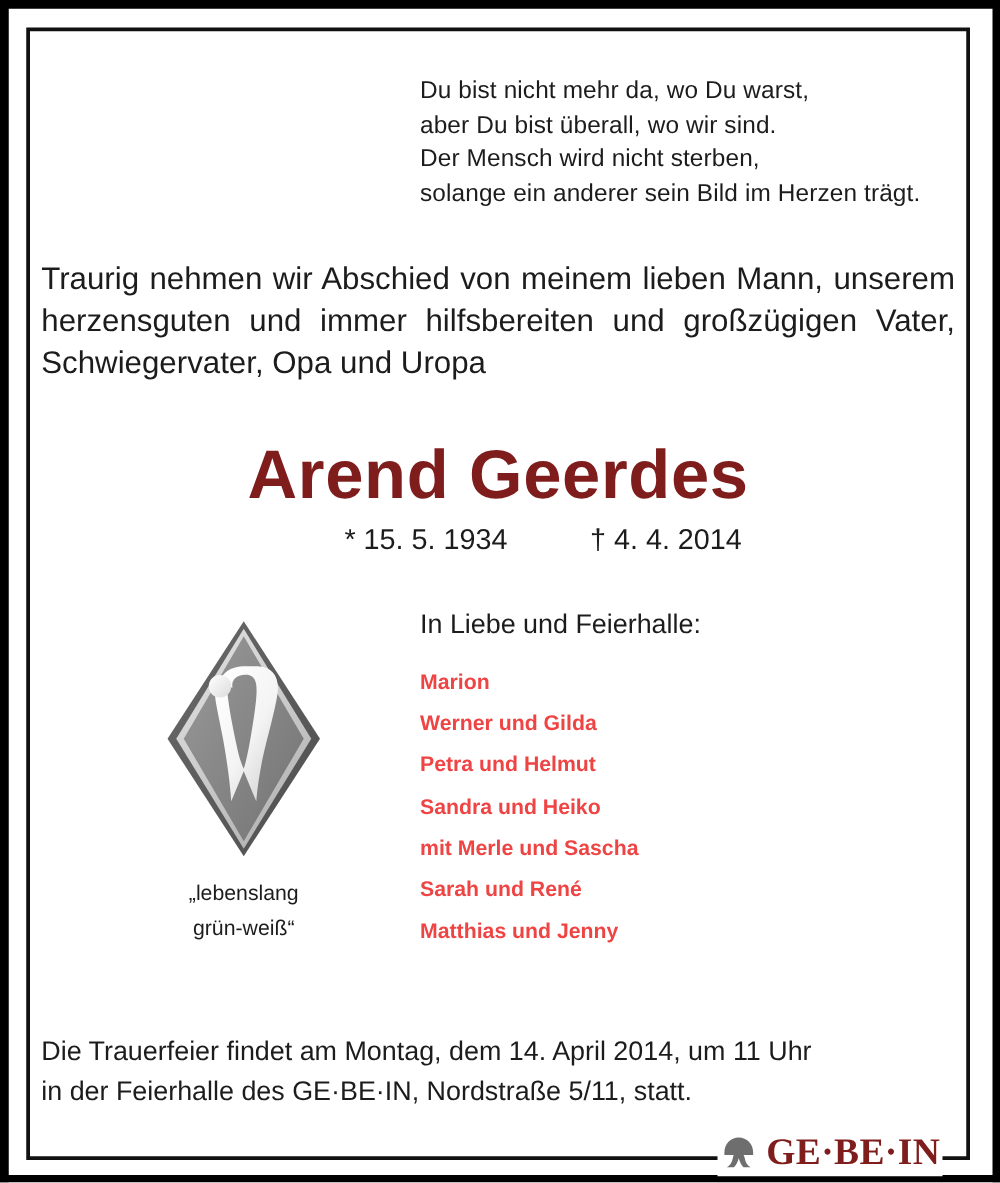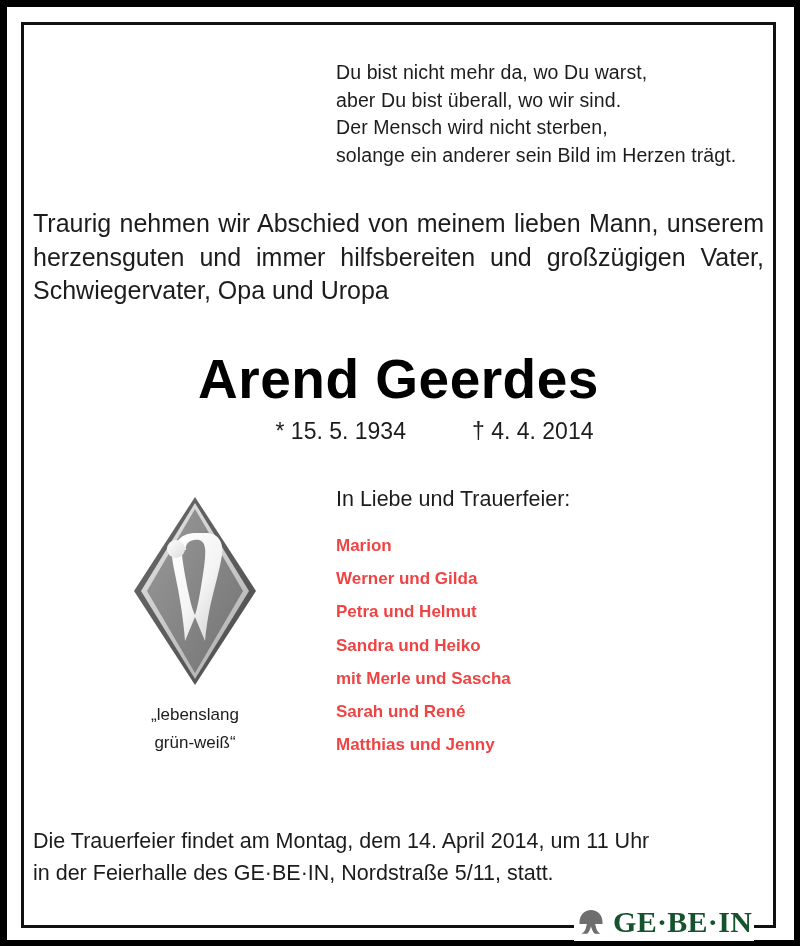--- a/index.html
+++ b/index.html
@@ -102,21 +102,21 @@
   
   .name {
     position: absolute;
     left: 0;
     top: 322px;
     width: 749px;
     text-align: center;
     font-size: 55px;
     font-weight: bold;
     letter-spacing: 0.5px;
-    color: #000000;
+    color: #7f1d1d;
   }
 
   
   .dates {
     position: absolute;
     left: 0;
     top: 393px;
     width: 749px;
     text-align: center;
     font-size: 23px;
@@ -195,21 +195,21 @@
     width: 30px;
     height: 26px;
     margin-right: 7px;
     flex: 0 0 auto;
   }
   .gebein-word {
     font-family: "Liberation Serif", serif;
     font-weight: bold;
     font-size: 30px;
     letter-spacing: 0.3px;
-    color: #14532d;
+    color: #7f1d1d;
     line-height: 1;
     white-space: nowrap;
   }
 </style>
 </head>
 <body>
 
 <div class="notice">
 
   <div class="outer-rule-top"></div>
@@ -293,21 +293,21 @@
           <circle cx="44" cy="54" r="9" fill="url(#dotGrad)"></circle>
         </svg>
       </div>
       <div class="motto">
         <div>„lebenslang</div>
         <div>grün-weiß“</div>
       </div>
     </div>
 
     <div class="mourn-block">
-      <div class="mourn-head">In Liebe und Trauerfeier:</div>
+      <div class="mourn-head">In Liebe und Feierhalle:</div>
       <div class="mourn-list">
         <div class="mourn-item">Marion</div>
         <div class="mourn-item">Werner und Gilda</div>
         <div class="mourn-item">Petra und Helmut</div>
         <div class="mourn-item">Sandra und Heiko</div>
         <div class="mourn-item">mit Merle und Sascha</div>
         <div class="mourn-item">Sarah und René</div>
         <div class="mourn-item">Matthias und Jenny</div>
       </div>
     </div>

